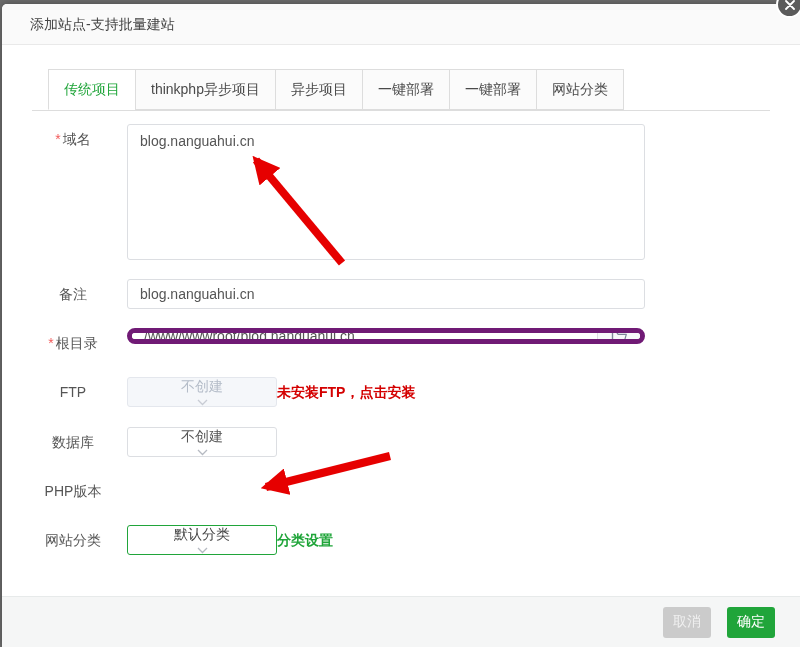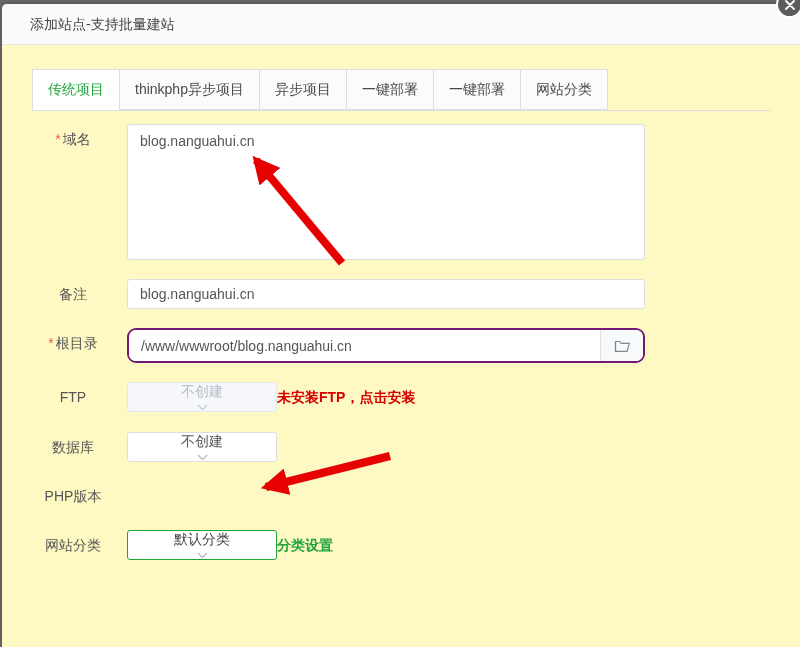--- a/index.html
+++ b/index.html
@@ -1,44 +1,44 @@
 <!DOCTYPE html>
 <html><head>
 <meta charset="utf-8">
 <style>
   html,body{margin:0;padding:0;width:800px;height:647px;overflow:hidden;
     background:#6e6e6e;font-family:"Liberation Sans","DejaVu Sans",sans-serif;}
-  .dialog{position:absolute;left:2px;top:4px;right:0;bottom:0;background:#fef9c3;
+  .dialog{position:absolute;left:2px;top:4px;right:0;bottom:0;background:#ffffff;
     border-top-left-radius:5px;box-shadow:0 0 8px rgba(0,0,0,.35);}
   
   .titlebar{height:40px;background:#fafafa;border-bottom:1px solid #e9e9e9;
     border-top-left-radius:5px;line-height:40px;padding-left:28px;
     font-size:14px;color:#444;}
   .close-btn{position:absolute;top:-13px;right:-3px;width:27px;height:27px;
     border-radius:50%;background:#5b5b5b;border:2px solid #fff;box-sizing:border-box;
     display:flex;align-items:center;justify-content:center;cursor:pointer;z-index:30;}
   
   .content{padding:0 30px;}
   .tabs{display:flex;margin-top:24px;border-bottom:1px solid #ddd;position:relative;}
   .tab{height:39px;line-height:39px;padding:0 15px;font-size:14px;color:#4a4a4a;
     background:#fbfbfb;border:1px solid #ddd;margin-left:-1px;cursor:pointer;white-space:nowrap;}
-  .tab.active{background:#fff;color:#20a53a;border-bottom-color:#fff;margin-bottom:-1px;margin-left:0;}
+  .tab.active{background:#fff;color:#20a53a;border-bottom-color:#fff;margin-bottom:-1px;margin-left:16px;}
   
   .form{margin-top:13px;}
   .row{display:flex;align-items:flex-start;margin-bottom:19px;}
   .row-label{width:82px;flex-shrink:0;text-align:center;padding-right:13px;
     font-size:14px;color:#555;line-height:30px;white-space:nowrap;}
   .req{color:#f25a5a;margin-right:2px;}
   textarea.domain{width:518px;height:136px;box-sizing:border-box;border:1px solid #dcdee2;
     border-radius:3px;padding:8px 12px;font-size:14px;color:#555;resize:none;outline:none;
     font-family:"Liberation Sans","DejaVu Sans",sans-serif;}
   input.text{width:518px;height:30px;box-sizing:border-box;border:1px solid #dcdee2;
     border-radius:3px;padding:0 12px;font-size:14px;color:#555;outline:none;
     font-family:"Liberation Sans","DejaVu Sans",sans-serif;}
-  .path-group{width:518px;height:35px;box-sizing:border-box;border:2px solid #701a75;
+  .path-group{width:518px;height:16px;box-sizing:border-box;border:5px solid #701a75;
     border-radius:9px;display:flex;overflow:hidden;}
   .path-group input{flex:1;border:none;outline:none;padding:0 12px;font-size:14px;color:#555;
     font-family:"Liberation Sans","DejaVu Sans",sans-serif;background:#fff;}
   .folder-btn{width:42px;border-left:1px solid #dcdee2;background:#f8f9fb;display:flex;
     align-items:center;justify-content:center;cursor:pointer;}
   .select{width:150px;height:30px;box-sizing:border-box;border:1px solid #dcdee2;border-radius:3px;
     background:#fff;display:flex;align-items:center;justify-content:space-between;
     padding:0 10px;font-size:14px;color:#555;cursor:pointer;flex-direction:column;}
   .select .chev{display:flex;color:#b6bac2;}
   .select.disabled{background:#f5f7fa;border-color:#e4e7ed;color:#b4bcc8;cursor:not-allowed;}
@@ -153,20 +153,24 @@
                 <path d="M1 1 L5.5 5.5 L10 1" stroke="currentColor" stroke-width="1.3"></path>
               </svg>
           </span>
         </div>
         <span class="side-note note-green">分类设置</span>
       </div>
 
     </div>
   </div>
 
+  <div class="footer">
+    <button class="btn btn-cancel">取消</button>
+    <button class="btn btn-confirm">确定</button>
+  </div>
 
   <svg class="arrows" viewBox="0 0 800 647">
     <defs>
       <marker id="arrowhead" viewBox="0 0 10 10" refX="8" refY="5" markerWidth="3.4" markerHeight="3.4" orient="auto-start-reverse">
         <path id="arrowhead-path" d="M0 0 L10 5 L0 10 z" fill="#e60000"></path>
       </marker>
     </defs>
   <line x1="342" y1="263" x2="256" y2="160" stroke="#e60000" stroke-width="8" marker-end="url(#arrowhead)"></line>
       <line x1="390" y1="456" x2="266" y2="487" stroke="#e60000" stroke-width="8" marker-end="url(#arrowhead)"></line>
     </svg>

